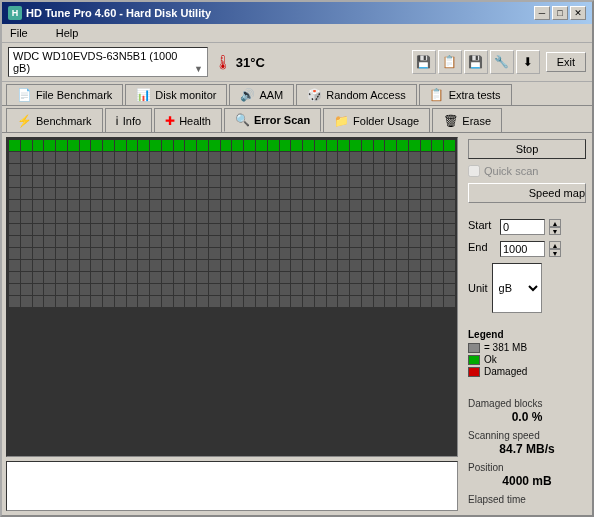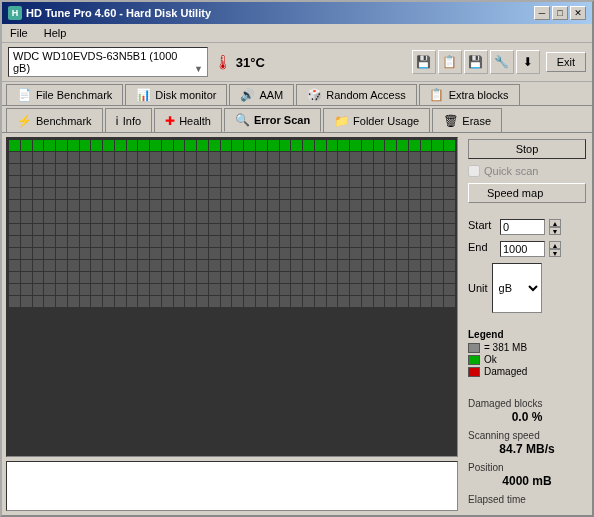--- a/index.html
+++ b/index.html
@@ -63,21 +63,21 @@
       display: flex;
       align-items: center;
       justify-content: center;
       cursor: pointer;
       color: #000;
     }
     .menu-bar {
       background: #d4d0c8;
       padding: 2px 4px;
       display: flex;
-      gap: 8px;
+      gap: 20px;
       border-bottom: 1px solid #aaa;
     }
     .menu-item {
       font-size: 11px;
       cursor: pointer;
       padding: 1px 4px;
       color: #000;
     }
     .toolbar {
       background: #d4d0c8;
@@ -251,24 +251,24 @@
     }
     .side-check-row input[type=checkbox] {
       width: 12px;
       height: 12px;
     }
     .speed-map-btn {
       background: #d4d0c8;
       border: 1px solid #888;
       border-top: 1px solid #fff;
       border-left: 1px solid #fff;
-      padding: 3px 18px;
+      padding: 3px 0;
       font-size: 11px;
       cursor: pointer;
-      text-align: left;
+      text-align: right;
     }
     .range-row {
       display: flex;
       align-items: flex-start;
       gap: 4px;
       font-size: 11px;
     }
     .range-label {
       width: 28px;
     }
@@ -406,21 +406,21 @@
     <div class="tab">
       <span class="tab-icon">🔊</span>
       <span>AAM</span>
     </div>
     <div class="tab">
       <span class="tab-icon">🎲</span>
       <span>Random Access</span>
     </div>
     <div class="tab">
       <span class="tab-icon">📋</span>
-      <span>Extra blocks</span>
+      <span>Extra tests</span>
     </div>
   </div>
 
   <div class="tabs-row2">
     <div class="tab">
       <span class="tab-icon">⚡</span>
       <span>Benchmark</span>
     </div>
     <div class="tab">
       <span class="tab-icon">ℹ</span>

